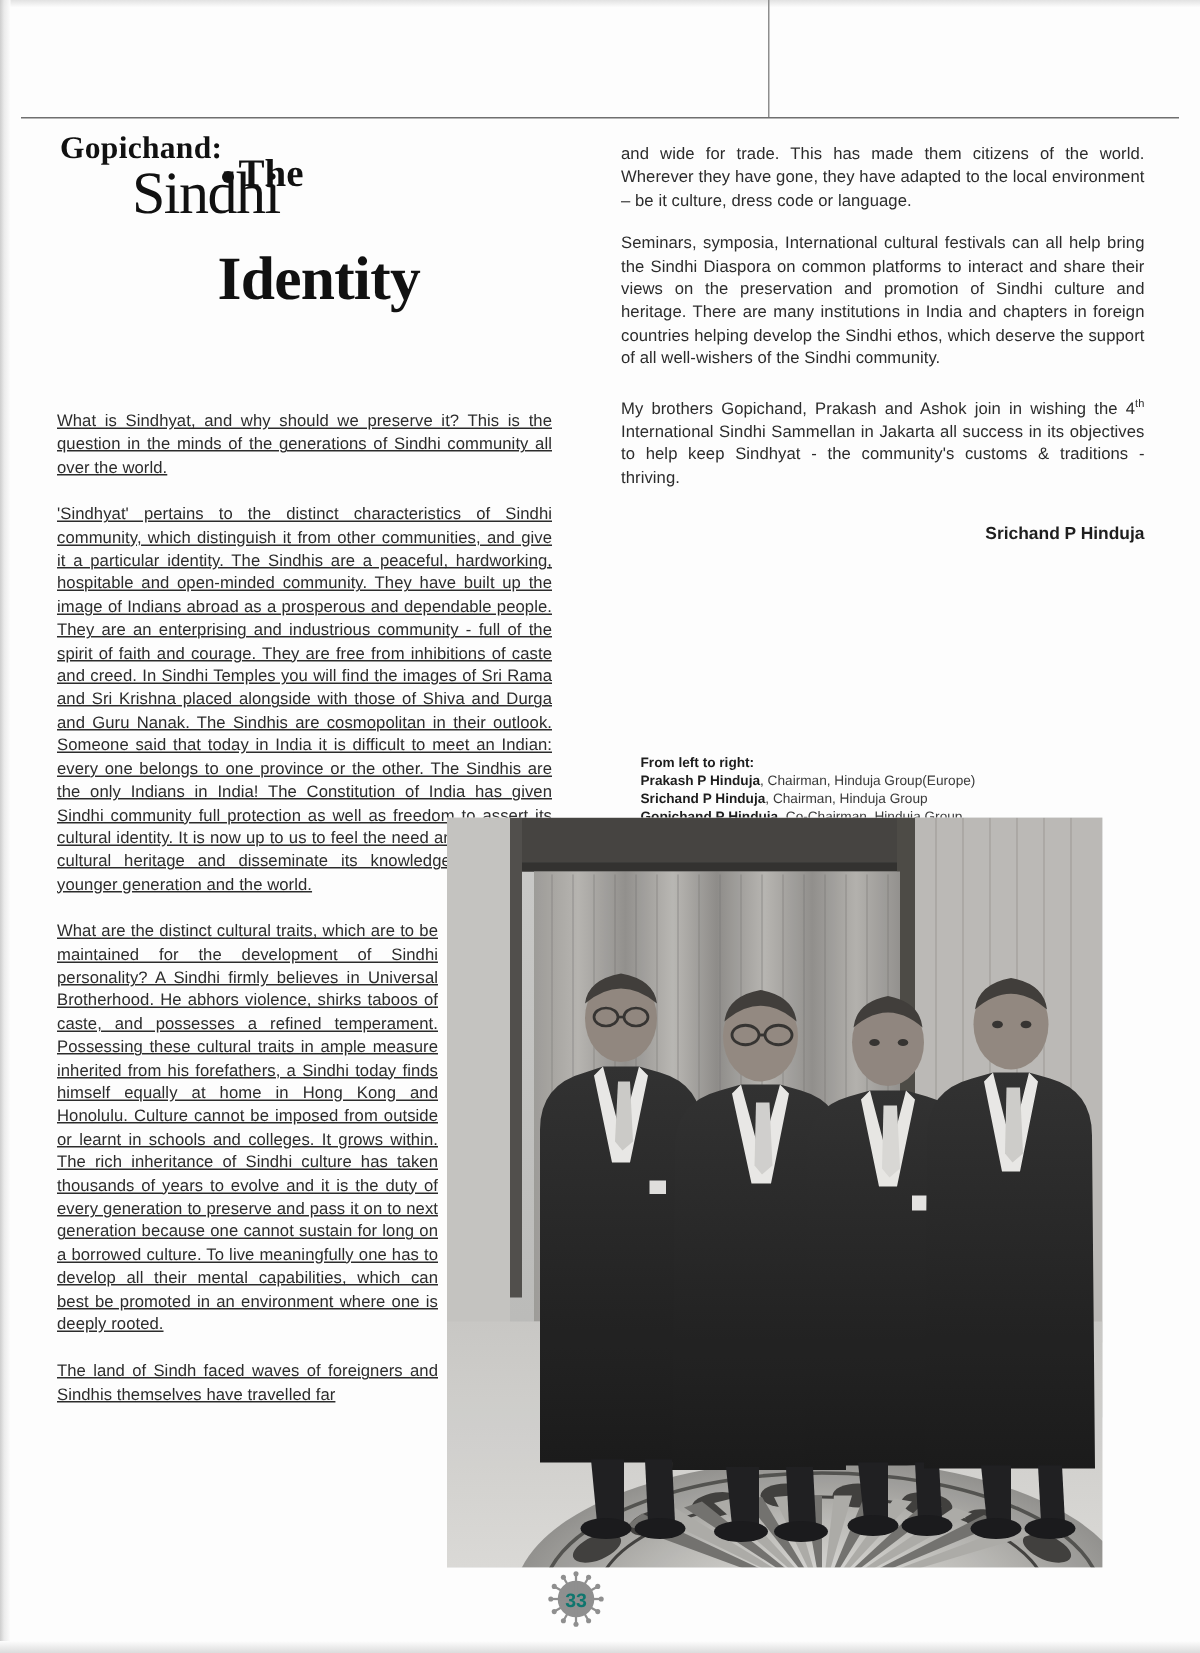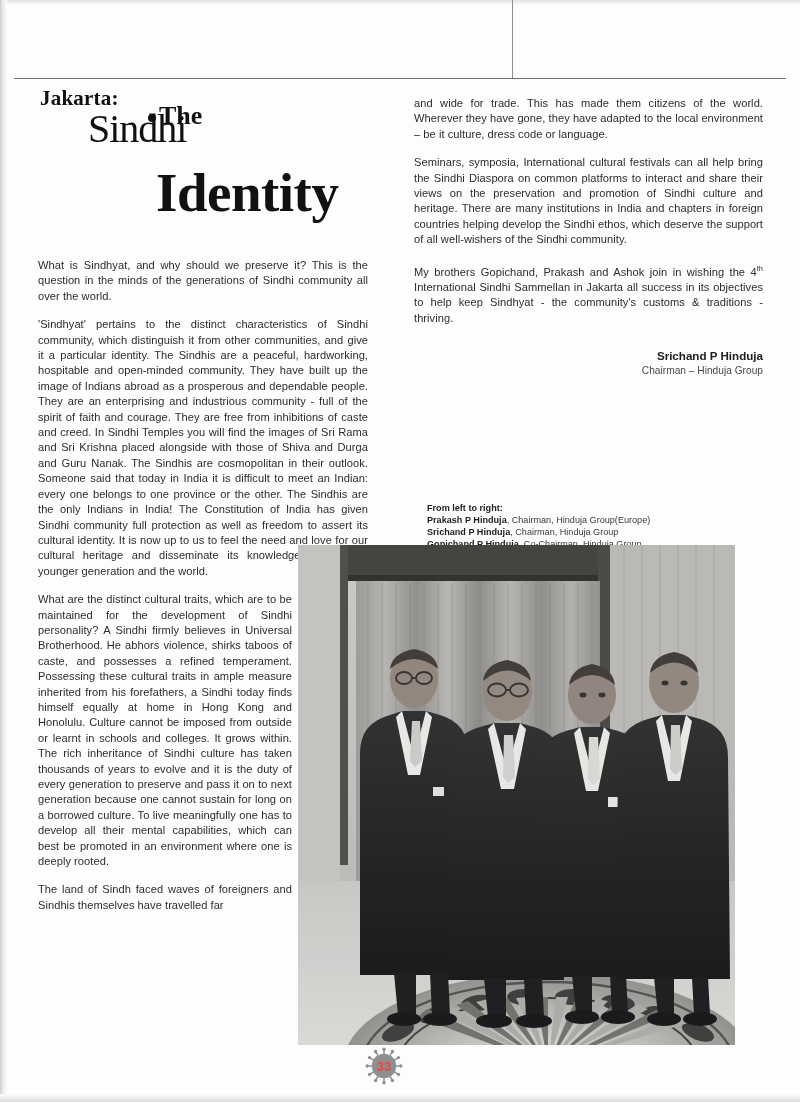--- a/index.html
+++ b/index.html
@@ -89,40 +89,41 @@
   .mast-sindhi {
     position: absolute;
     left: 48px; top: 6px;
     font-size: 40px;
     font-weight: normal;
     line-height: 1;
     letter-spacing: -1px;
   }
   .mast-identity {
     position: absolute;
-    left: 116px; top: 62px;
-    font-size: 55px;
+    left: 105px; top: 62px;
+    font-size: 41px;
     font-weight: bold;
     line-height: 1;
     letter-spacing: -.5px;
   }
 
   
   .col-left {
     position: absolute;
     left: 38px; top: 258px;
     width: 330px;
   }
   .col-left p {
-    margin: 0 0 13px 0;
+    margin: 16px 0 13px 0;
     font-size: 11.1px;
     line-height: 15.4px;
     text-align: justify;
     color: #2c2c2c;
     letter-spacing: .05px;
+    text-decoration: underline;
   }
   
   .col-left p.narrow {
     width: 254px;
   }
 
   .col-right {
     position: absolute;
     left: 398px; top: 96px;
     width: 365px;
@@ -185,38 +186,38 @@
   }
   .page-badge .num {
     position: absolute;
     left: 0; top: 0;
     width: 40px; height: 40px;
     display: flex;
     align-items: center;
     justify-content: center;
     font-size: 13px;
     font-weight: bold;
-    color: #ef4444;
+    color: #0f766e;
     font-family: "Liberation Sans", sans-serif;
   }
 </style>
 </head>
 <body>
 
 <div class="page">
 
   <div class="scan-edge-top"></div>
   <div class="scan-edge-left"></div>
   <div class="scan-edge-bottom"></div>
 
   <div class="rule-vertical"></div>
   <div class="rule-horizontal"></div>
 
   <div class="masthead">
-    <div class="mast-sindhyat">Jakarta:</div>
+    <div class="mast-sindhyat">Gopichand:</div>
     <div class="mast-row">
       <span class="mast-dot"></span>
       <span class="mast-the">The</span>
       <span class="mast-sindhi">Sindhi</span>
       <span class="mast-identity">Identity</span>
     </div>
   </div>
 
   <div class="col-left">
     <p>What is Sindhyat, and why should we preserve it? This is the question in the minds of the generations of Sindhi community all over the world.</p>
@@ -226,21 +227,20 @@
   </div>
 
   <div class="col-right">
     <p>and wide for trade. This has made them citizens of the world. Wherever they have gone, they have adapted to the local environment – be it culture, dress code or language.</p>
     <p>Seminars, symposia, International cultural festivals can all help bring the Sindhi Diaspora on common platforms to interact and share their views on the preservation and promotion of Sindhi culture and heritage. There are many institutions in India and chapters in foreign countries helping develop the Sindhi ethos, which deserve the support of all well-wishers of the Sindhi community.</p>
     <p><span>My brothers Gopichand, Prakash and Ashok join in wishing the </span><span>4</span><sup>th</sup><span> International Sindhi Sammellan in Jakarta all success in its objectives to help keep Sindhyat - the community's customs &amp; traditions - thriving.</span></p>
   </div>
 
   <div class="signature">
     <div class="sig-name">Srichand P Hinduja</div>
-    <div class="sig-title">Chairman – Hinduja Group</div>
   </div>
 
   <div class="caption">
     <div class="lead">From left to right:</div>
     <div><span class="nm">Prakash P Hinduja</span><span>, Chairman, Hinduja Group(Europe)</span></div>
     <div><span class="nm">Srichand P Hinduja</span><span>, Chairman, Hinduja Group</span></div>
     <div><span class="nm">Gopichand P Hinduja</span><span>, Co-Chairman, Hinduja Group</span></div>
   </div>
 
   <div class="photo">

